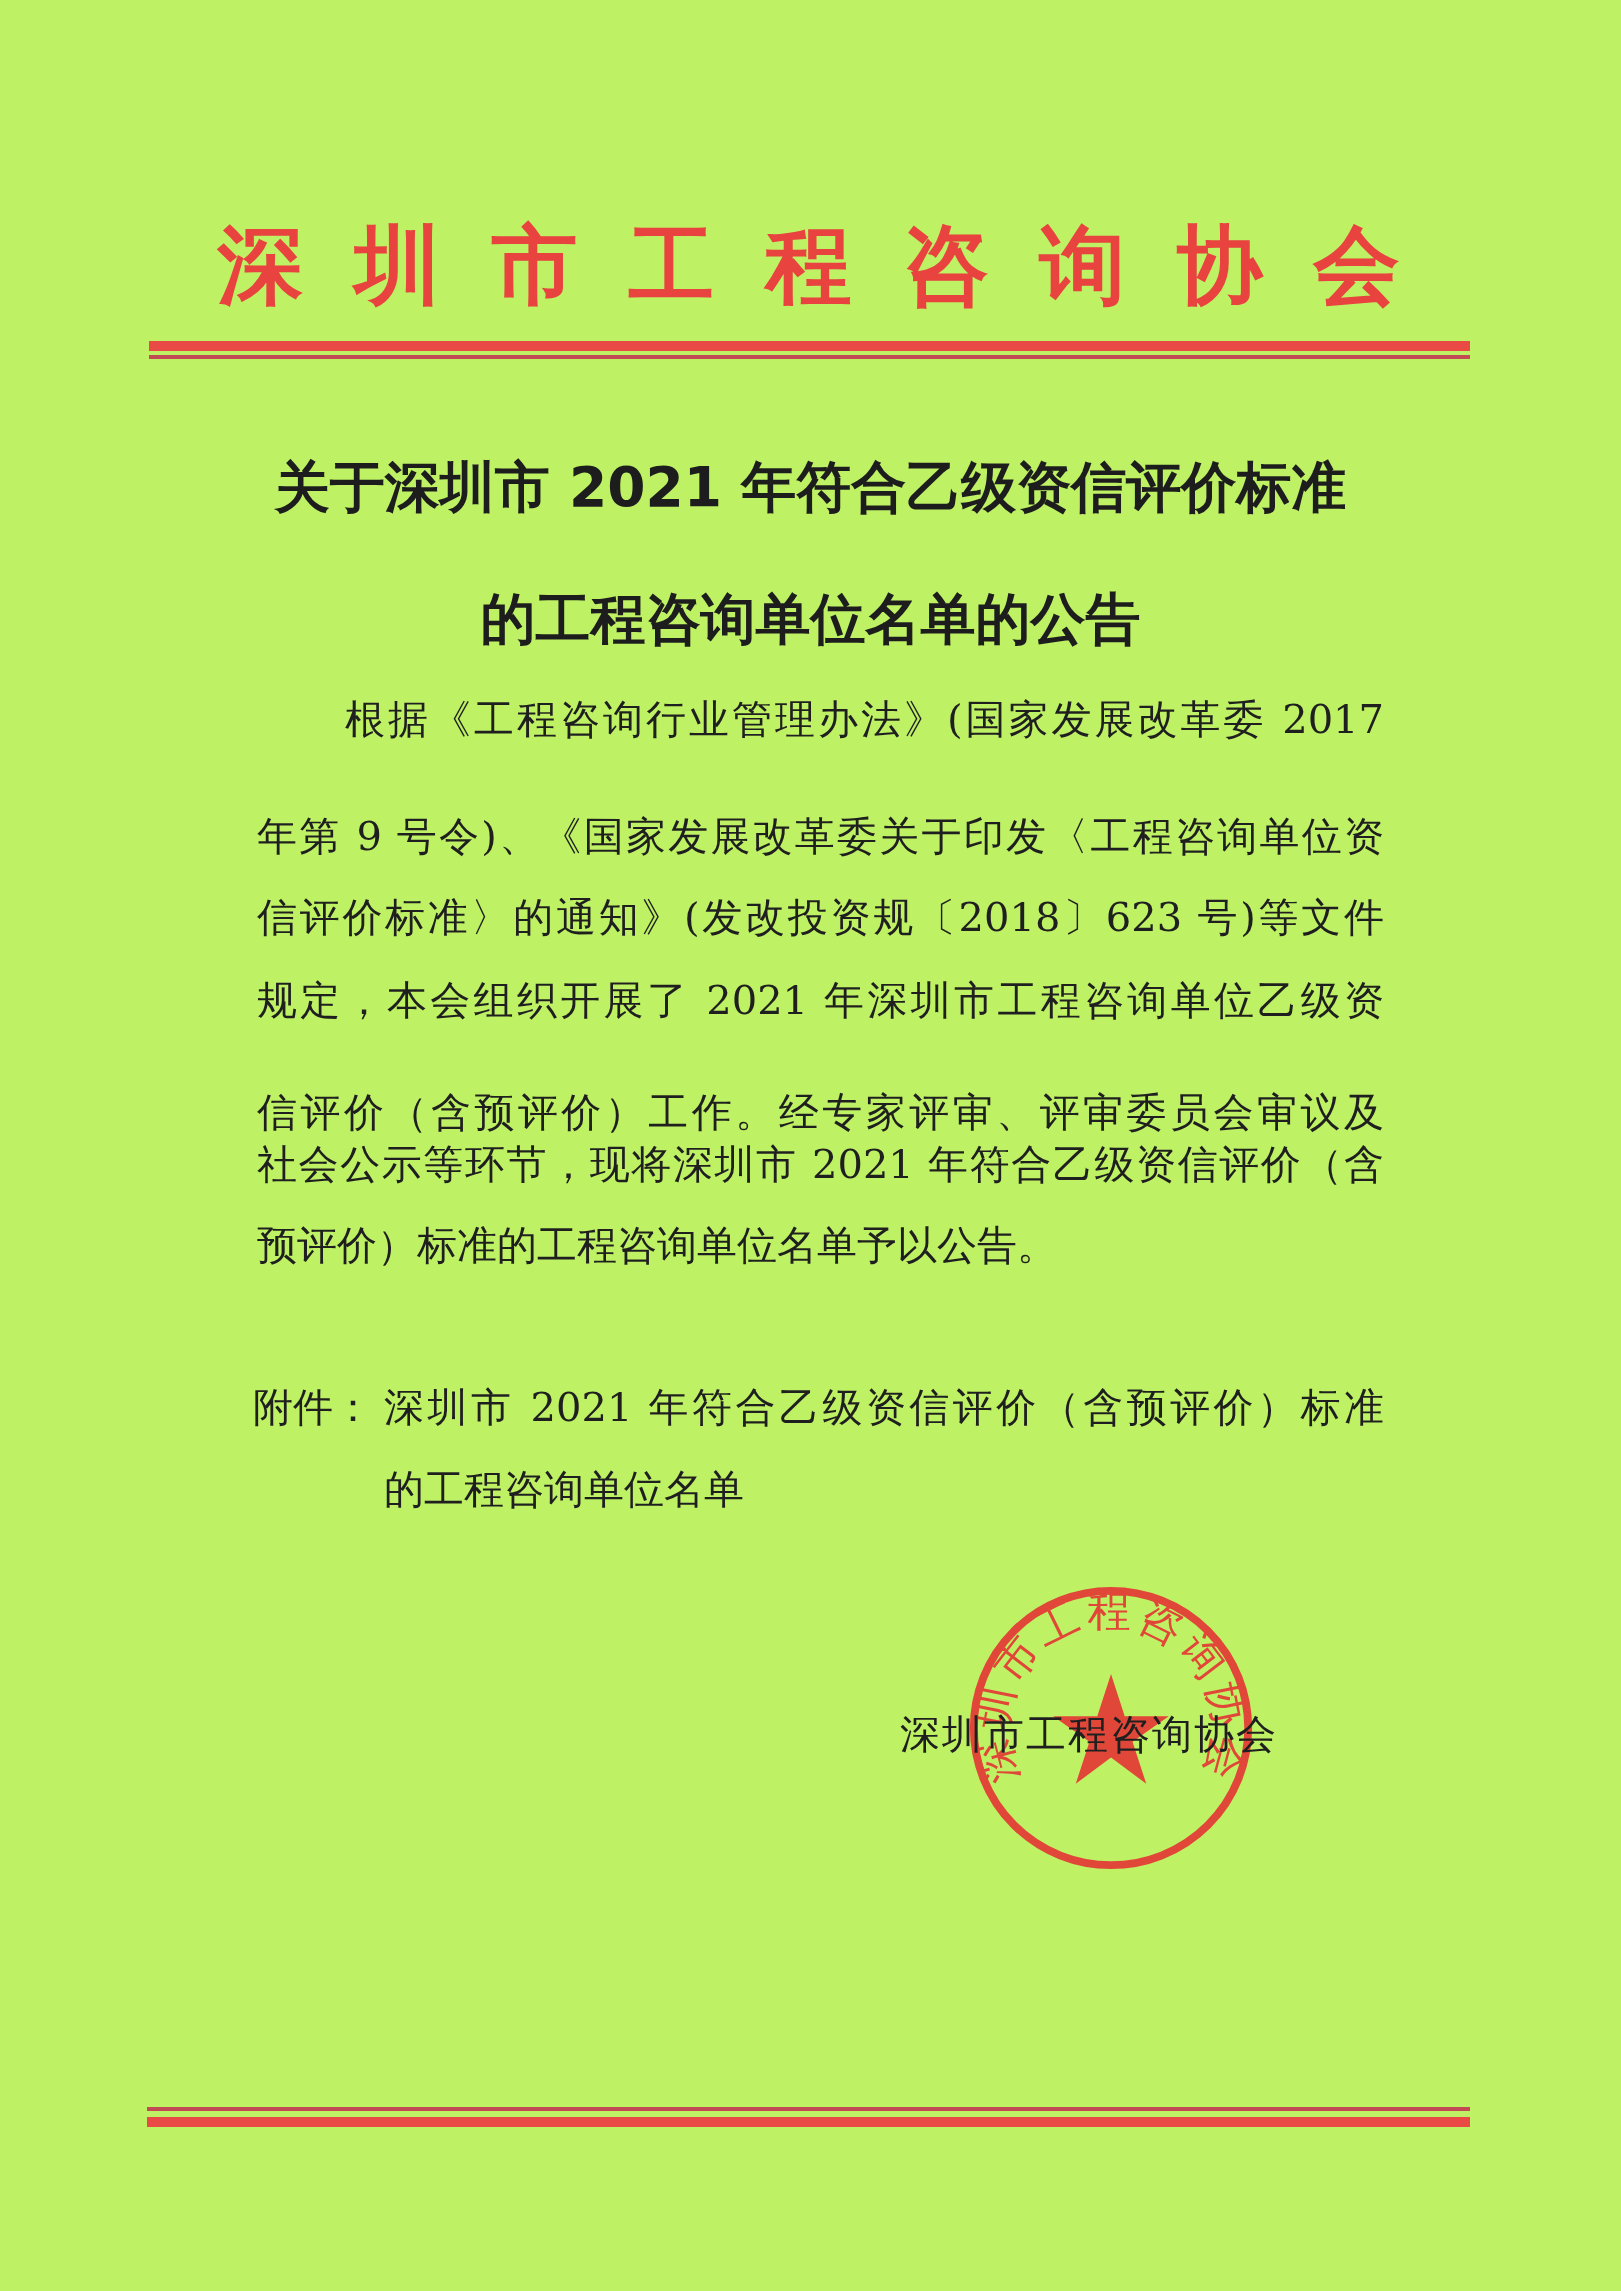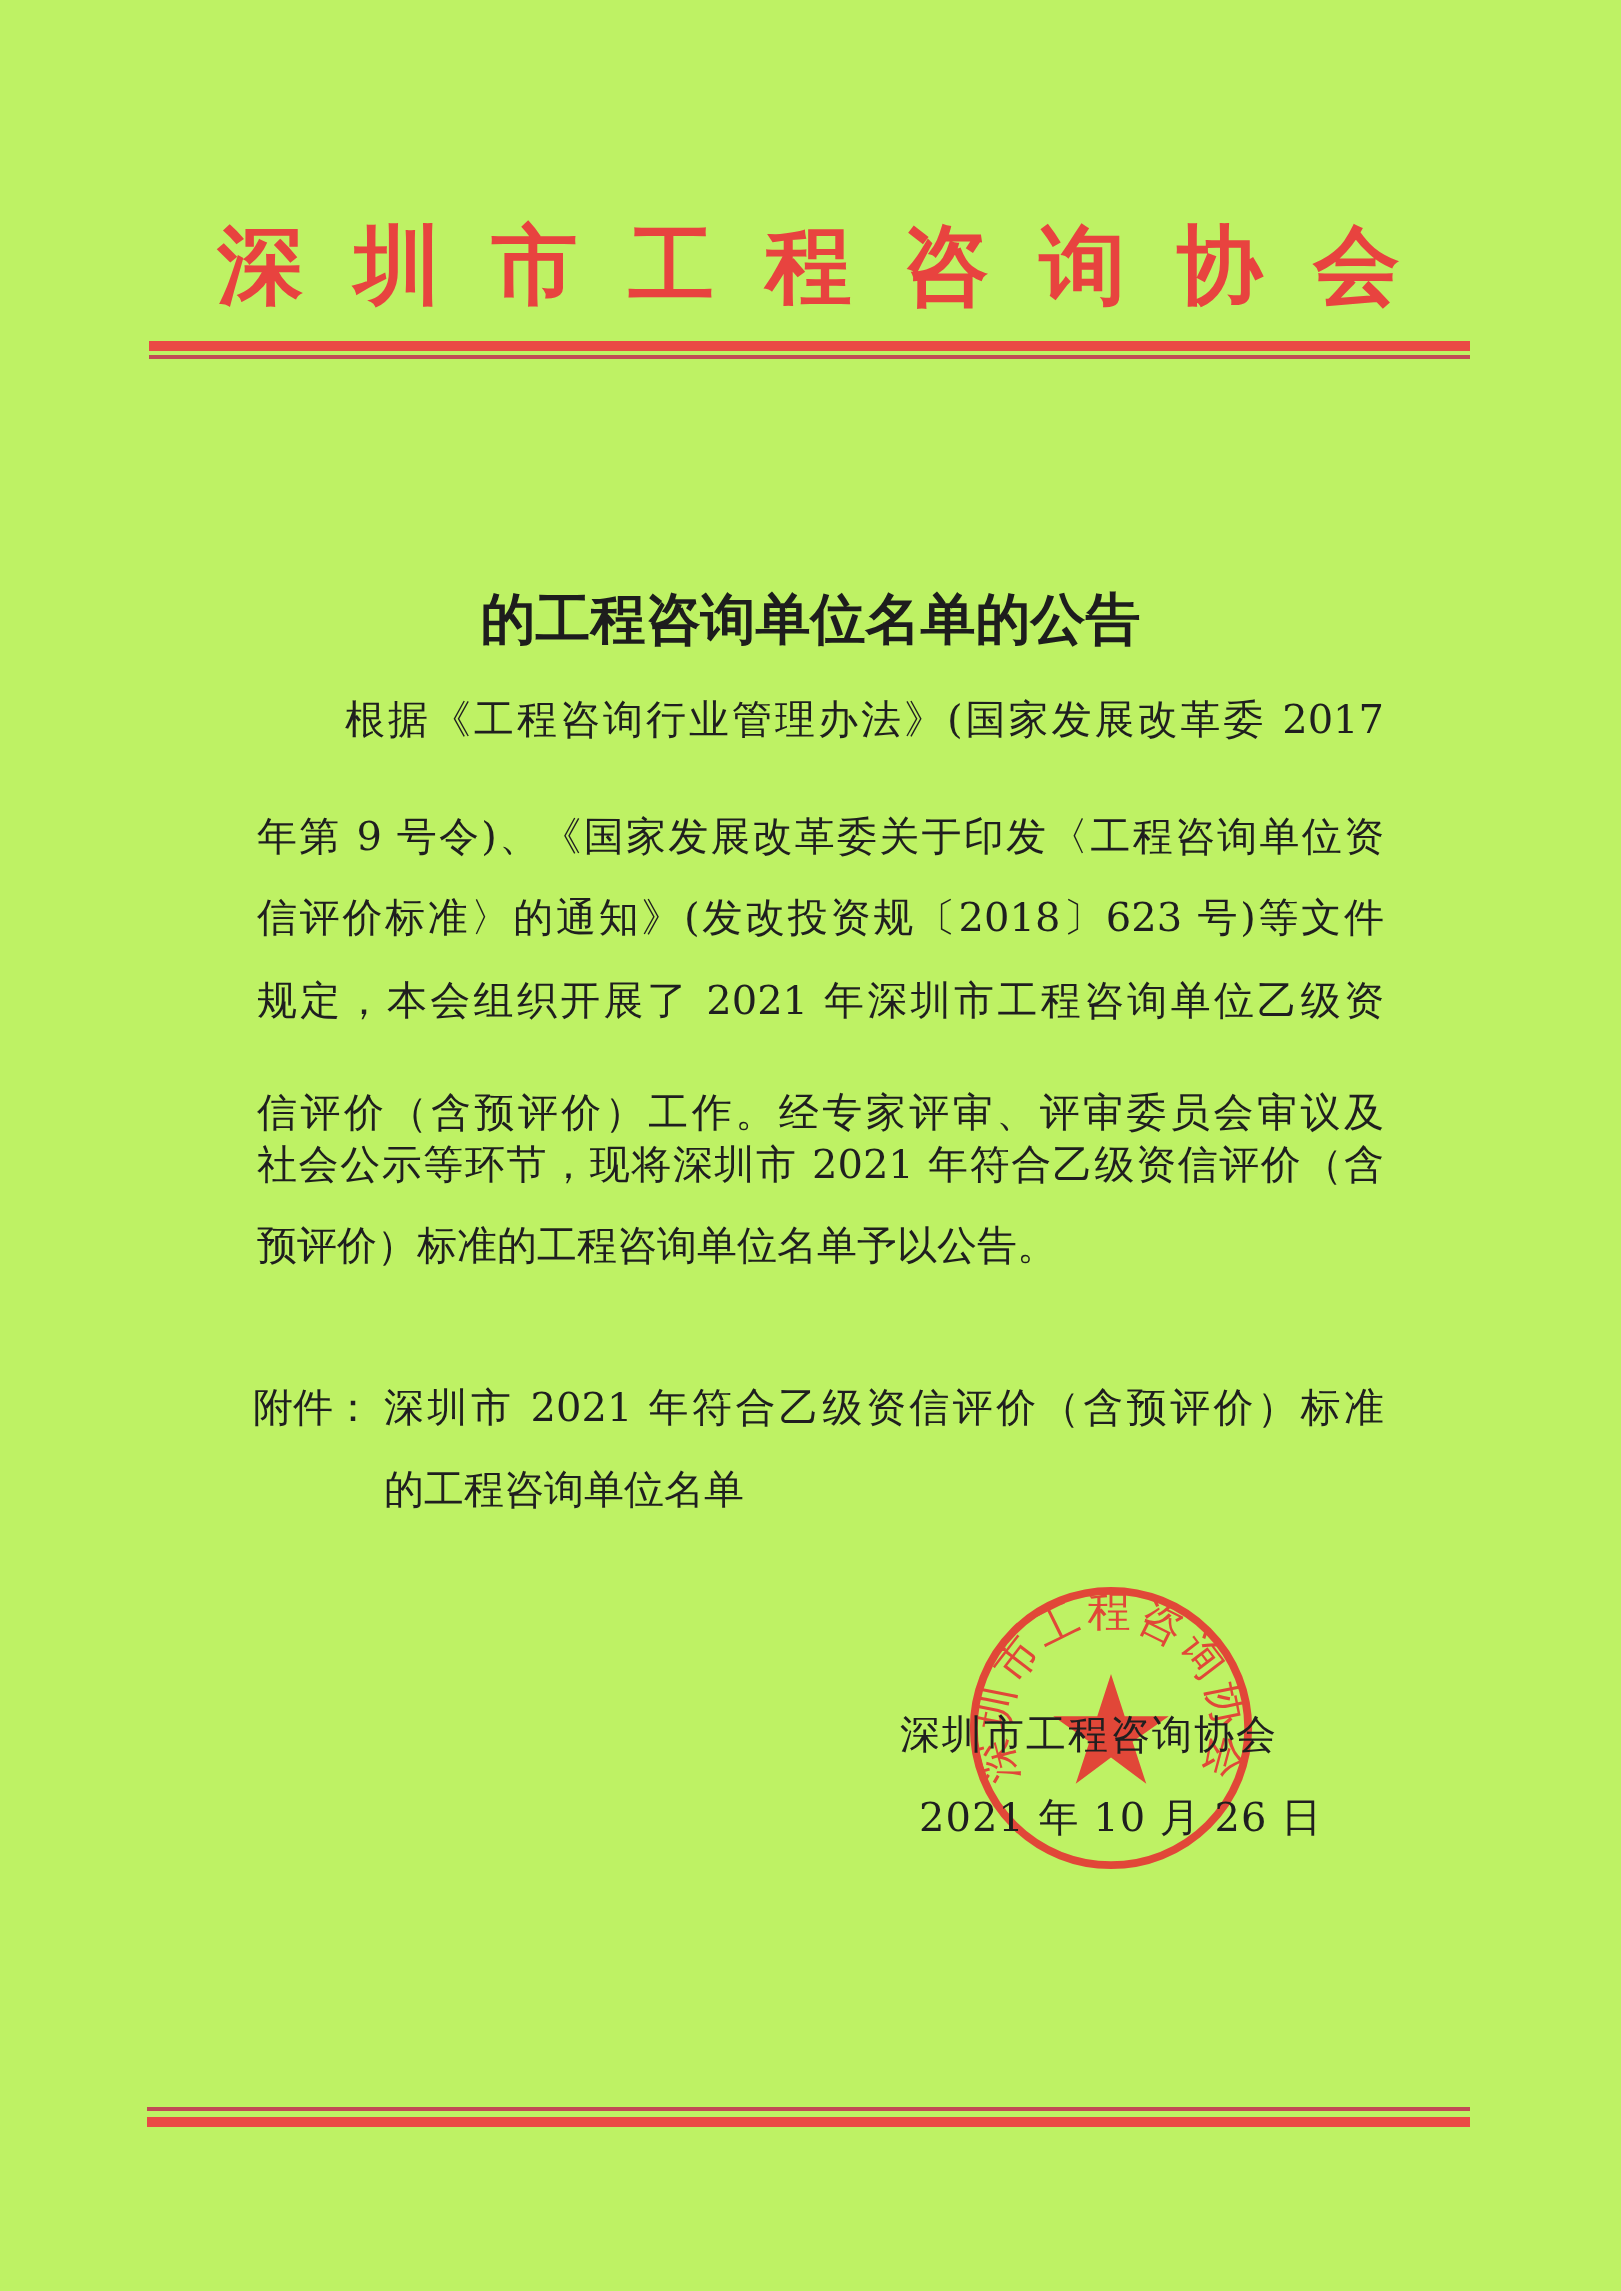--- a/index.html
+++ b/index.html
@@ -112,20 +112,21 @@
 </head>
 <body>
 
 <div class="page">
 
   <div class="masthead">深圳市工程咨询协会</div>
 
   <div class="rule-thick" style="left:149px; top:341px; width:1321px;"></div>
   <div class="rule-thin" style="left:149px; top:355px; width:1321px;"></div>
 
+  <div class="doc-title" style="top:453px;">关于深圳市 2021 年符合乙级资信评价标准</div>
   <div class="doc-title" style="top:545px;margin-top:40px;">的工程咨询单位名单的公告</div>
 
   <div>
     <div class="body-line first" style="top:692px;">根据《工程咨询行业管理办法》(国家发展改革委 2017</div>
     <div class="body-line" style="top:809px;">年第 9 号令)、《国家发展改革委关于印发〈工程咨询单位资</div>
     <div class="body-line" style="top:890px;">信评价标准〉的通知》(发改投资规〔2018〕623 号)等文件</div>
     <div class="body-line" style="top:973px;">规定，本会组织开展了 2021 年深圳市工程咨询单位乙级资</div>
     <div class="body-line" style="top:1055px;margin-top:30px;">信评价（含预评价）工作。经专家评审、评审委员会审议及</div>
     <div class="body-line" style="top:1137px;">社会公示等环节，现将深圳市 2021 年符合乙级资信评价（含</div>
     <div class="body-line last" style="top:1218px;">预评价）标准的工程咨询单位名单予以公告。</div>
@@ -144,19 +145,18 @@
     <circle cx="150" cy="150" r="140" fill="none" stroke="#e53935" stroke-width="8"></circle>
     <text font-family="DejaVu Sans, sans-serif" font-size="44" fill="#e53935" letter-spacing="4">
       <textPath href="#sealArc" startOffset="50%" text-anchor="middle">深圳市工程咨询协会</textPath>
     </text>
     <g>
       <polygon points="150,95 164,138 209,138 172,164 186,207 150,180 114,207 128,164 91,138 136,138" fill="#e53935"></polygon>
     </g>
   </svg>
 
   <div class="sig" style="left:900px; top:1707px; letter-spacing:2px;">深圳市工程咨询协会</div>
-  <div class="sig" style="left:919px; top:1790px; letter-spacing:1px;">2021 年 10 月 26 日</div>
 
   <div class="rule-thin" style="left:147px; top:2107px; width:1323px;"></div>
   <div class="rule-thick" style="left:147px; top:2117px; width:1323px;"></div>
 
 </div>
 
 
 </body></html>

